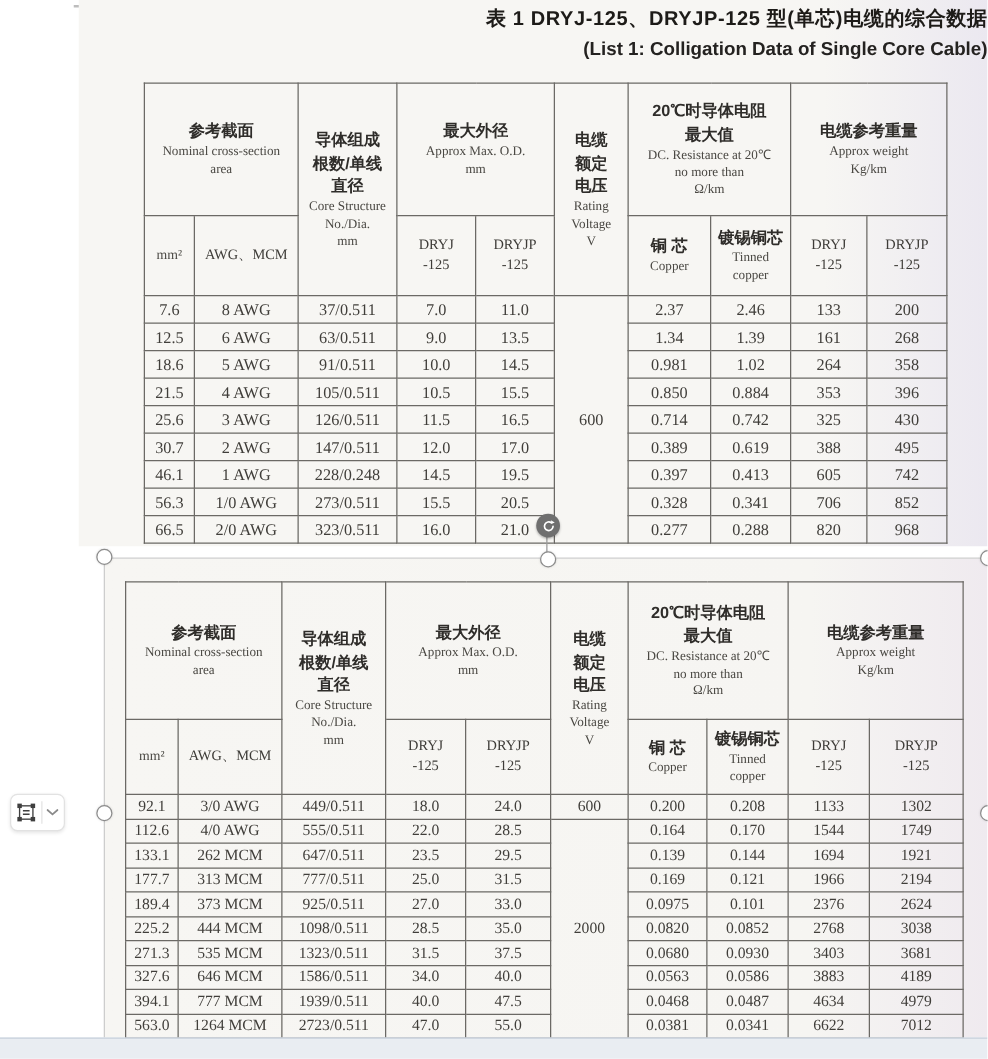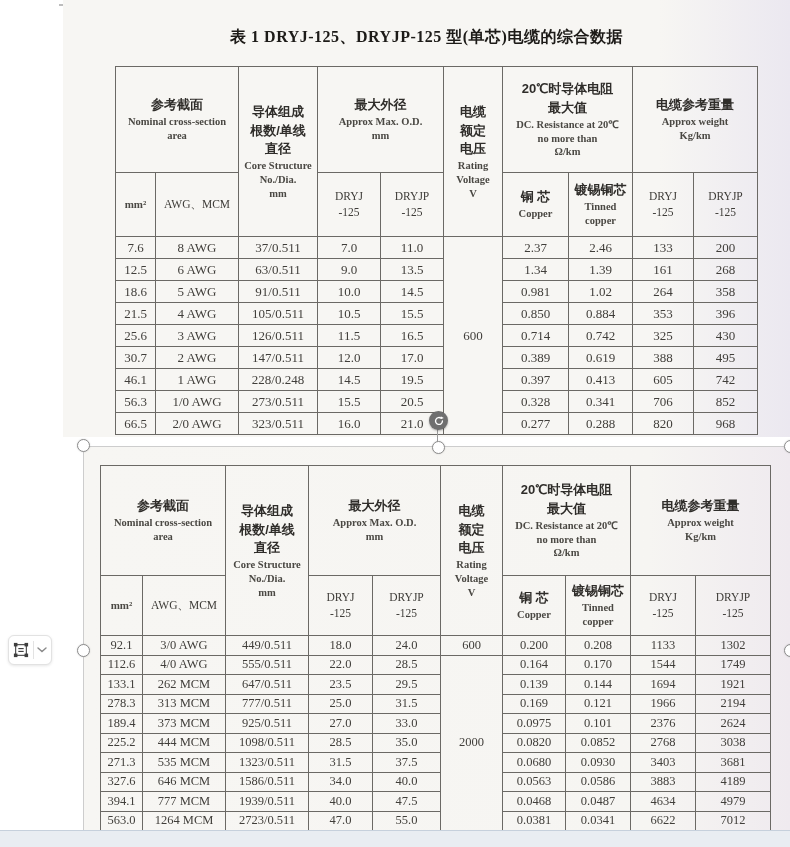--- a/index.html
+++ b/index.html
@@ -13,39 +13,39 @@
   
   .scan{
     position:absolute;
     background:linear-gradient(90deg,#f7f6f3 0%,#f7f6f3 82%,#ebe8f0 100%);
   }
   .scan-top{left:63px;top:0;width:727px;height:437px;}
   .scan-bottom{left:83px;top:447px;width:707px;height:383px;
     background:linear-gradient(90deg,#f7f6f3 0%,#f6f5f2 80%,#efeaef 100%);}
 
   
-  .title{position:absolute;left:0;top:24px;width:100%;text-align:center;color:#1d1b18;font-family:Liberation Serif, serif;}
+  .title{position:absolute;left:0;top:3px;width:100%;text-align:right;color:#1d1b18;}
   .title .t1{font-size:16px;font-weight:bold;letter-spacing:.5px;line-height:1.6;}
   .title .t2{font-size:15px;font-weight:600;line-height:1.4;color:#242220;}
 
   
   table.cable{
     position:absolute;border-collapse:collapse;table-layout:fixed;
     color:#3e3c38;
   }
   table.cable th,table.cable td{
     border:1px solid #6b6965;padding:0;text-align:center;vertical-align:middle;
     overflow:hidden;
   }
   table.cable td{
     font-family:"Liberation Serif", serif;font-size:13px;color:#403e3a;
   }
   #table2 td{font-size:12.5px;}
   .cn{font-weight:bold;font-size:13px;color:#2f2d2a;line-height:1.45;}
-  .en{font-family:"Liberation Serif", serif;font-size:10.5px;color:#4a4843;line-height:1.3;font-weight:bold;}
+  .en{font-family:"Liberation Serif", serif;font-size:10.5px;color:#4a4843;line-height:1.3;font-weight:normal;}
   .model{font-family:"Liberation Serif", serif;font-size:11.5px;color:#3e3c38;line-height:1.35;font-weight:normal;}
   #table1{left:52px;top:66px;width:642px;}
   #table2{left:17px;top:18px;width:670px;}
   #table1 thead tr.band1{height:106px;}
   #table1 thead tr.band2{height:64px;}
   #table1 tbody tr{height:22px;}
   #table2 thead tr.band1{height:110px;}
   #table2 thead tr.band2{height:60px;}
   #table2 tbody tr{height:19.5px;}
   td.vcell{font-size:13px;}
@@ -95,20 +95,21 @@
 
 <div class="stage">
 
   <div class="cut-tl"></div>
   <div class="cut-tl-tick"></div>
   <div class="cut-tr"></div>
 
   <div class="scan scan-top">
     <div class="title">
       <div class="t1">表 1  DRYJ-125、DRYJP-125 型(单芯)电缆的综合数据</div>
+      <div class="t2">(List 1: Colligation Data of Single Core Cable)</div>
     </div>
     <table id="table1" class="cable">
       <colgroup>
         <col style="width:40px">
           <col style="width:83px">
           <col style="width:79px">
         <col style="width:63px">
           <col style="width:63px">
           <col style="width:59px">
         <col style="width:66px">
@@ -415,21 +416,21 @@
             <td>262 MCM</td>
             <td>647/0.511</td>
             <td>23.5</td>
             <td>29.5</td>
             <td>0.139</td>
             <td>0.144</td>
             <td>1694</td>
             <td>1921</td>
           </tr>
           <tr>
-            <td>278.3</td>
+            <td>177.7</td>
             <td>313 MCM</td>
             <td>777/0.511</td>
             <td>25.0</td>
             <td>31.5</td>
             <td>0.169</td>
             <td>0.121</td>
             <td>1966</td>
             <td>2194</td>
           </tr>
           <tr>

